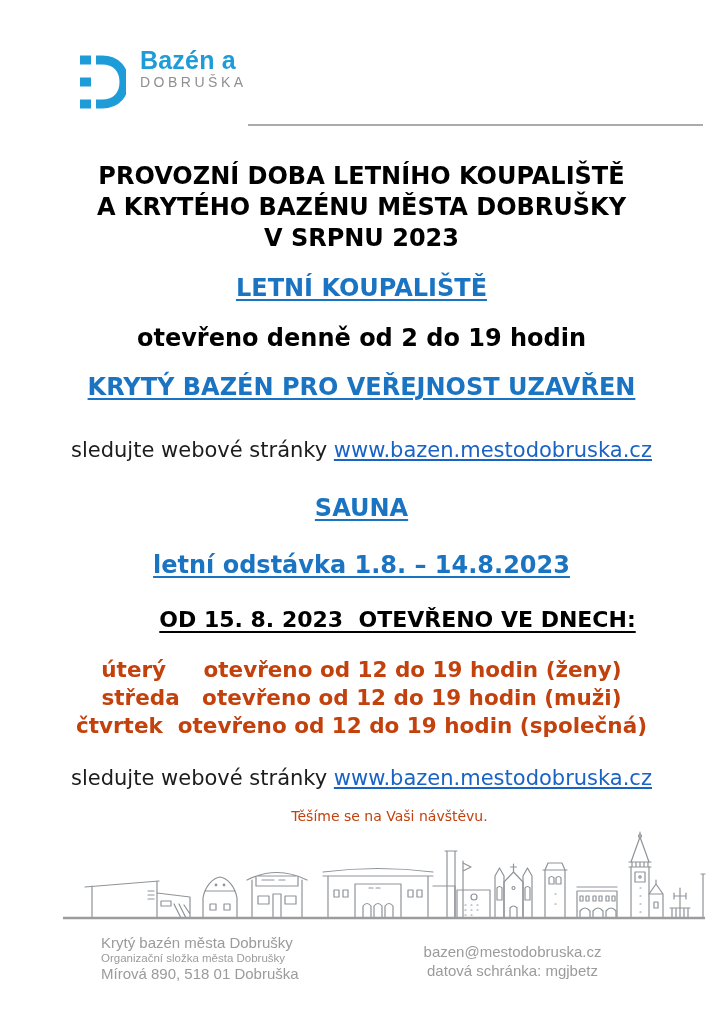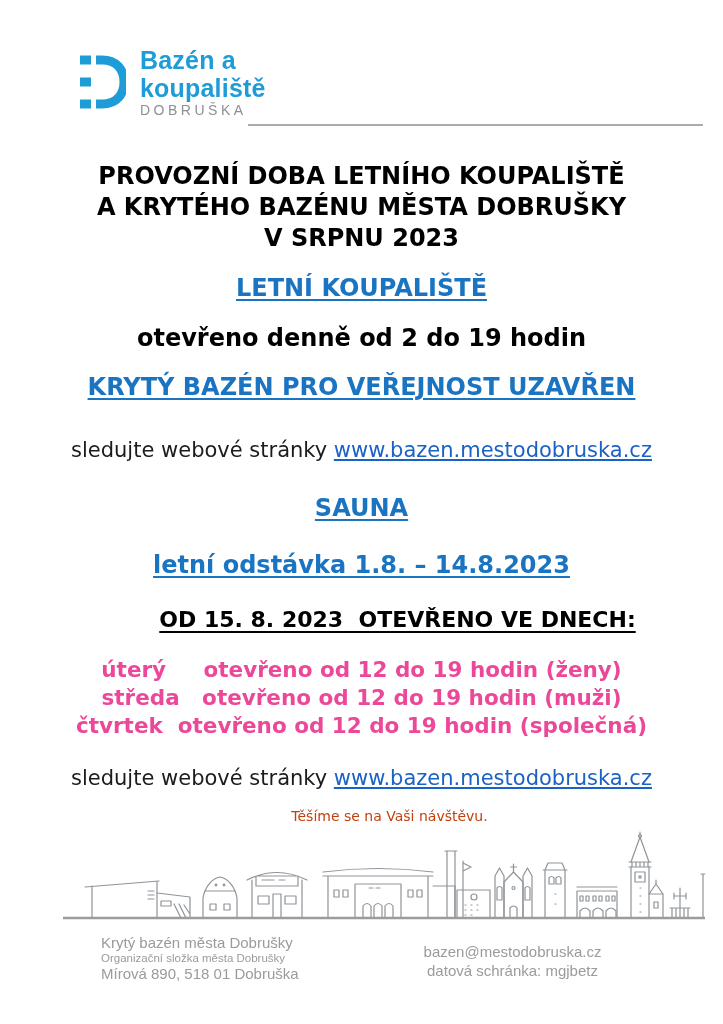--- a/index.html
+++ b/index.html
@@ -35,21 +35,21 @@
   .hours{top:324px;font-size:24px;font-weight:bold;color:#000;}
   .kryty{top:372px;font-size:25px;}
   .webline{top:438px;font-size:21px;color:#1c1c1c;}
   .webline a{color:#1A63C5;text-decoration:underline;}
   .sauna{top:494px;}
   .odstavka{top:551px;}
   .od15{
     top:607px;font-size:22px;font-weight:bold;color:#000;white-space:pre;
     text-decoration:underline;text-decoration-thickness:2px;text-underline-offset:4px;margin-left:36px;
   }
-  .days{top:656px;font-size:21.5px;font-weight:bold;line-height:28px;color:#ec4899;}
+  .days{top:656px;font-size:21.5px;font-weight:bold;line-height:28px;color:#c2410c;}
   .days div{white-space:pre;}
   .webline2{top:766px;}
   .closing{top:808px;font-size:14px;color:#c2410c;padding-left:28px;}
   
   .skyline{position:absolute;top:830px;left:60px;width:650px;height:92px;}
   
   .footer{position:absolute;top:934px;left:0;width:100%;color:#9B9B9B;
     font-family:"Liberation Sans","DejaVu Sans",sans-serif;}
   .footer-left{position:absolute;left:101px;top:0;text-align:left;}
   .footer-left .l1,.footer-left .l3{font-size:15px;line-height:18px;}
@@ -65,21 +65,20 @@
     <svg class="logo-icon" viewBox="0 0 46 64" aria-hidden="true">
       <g fill="#1E9CD7">
         <rect x="0" y="5.5" width="11" height="9"></rect>
         <rect x="0" y="27.5" width="11" height="9"></rect>
         <rect x="0" y="49.5" width="11" height="9"></rect>
       </g>
       <path d="M16,10 H22 C37,10 44,20 44,32 C44,44 37,54 22,54 H16" fill="none" stroke="#1E9CD7" stroke-width="9"></path>
     </svg>
     <div class="logo-textblock">
       <div class="logo-name">Bazén a</div>
-      <div class="logo-name">koupaliště</div>
       <div class="logo-city">DOBRUŠKA</div>
     </div>
   </div>
   <div class="header-rule"></div>
 
   <div class="block title">
     <div>PROVOZNÍ DOBA LETNÍHO KOUPALIŠTĚ</div>
     <div>A KRYTÉHO BAZÉNU MĚSTA DOBRUŠKY</div>
     <div>V SRPNU 2023</div>
   </div>

